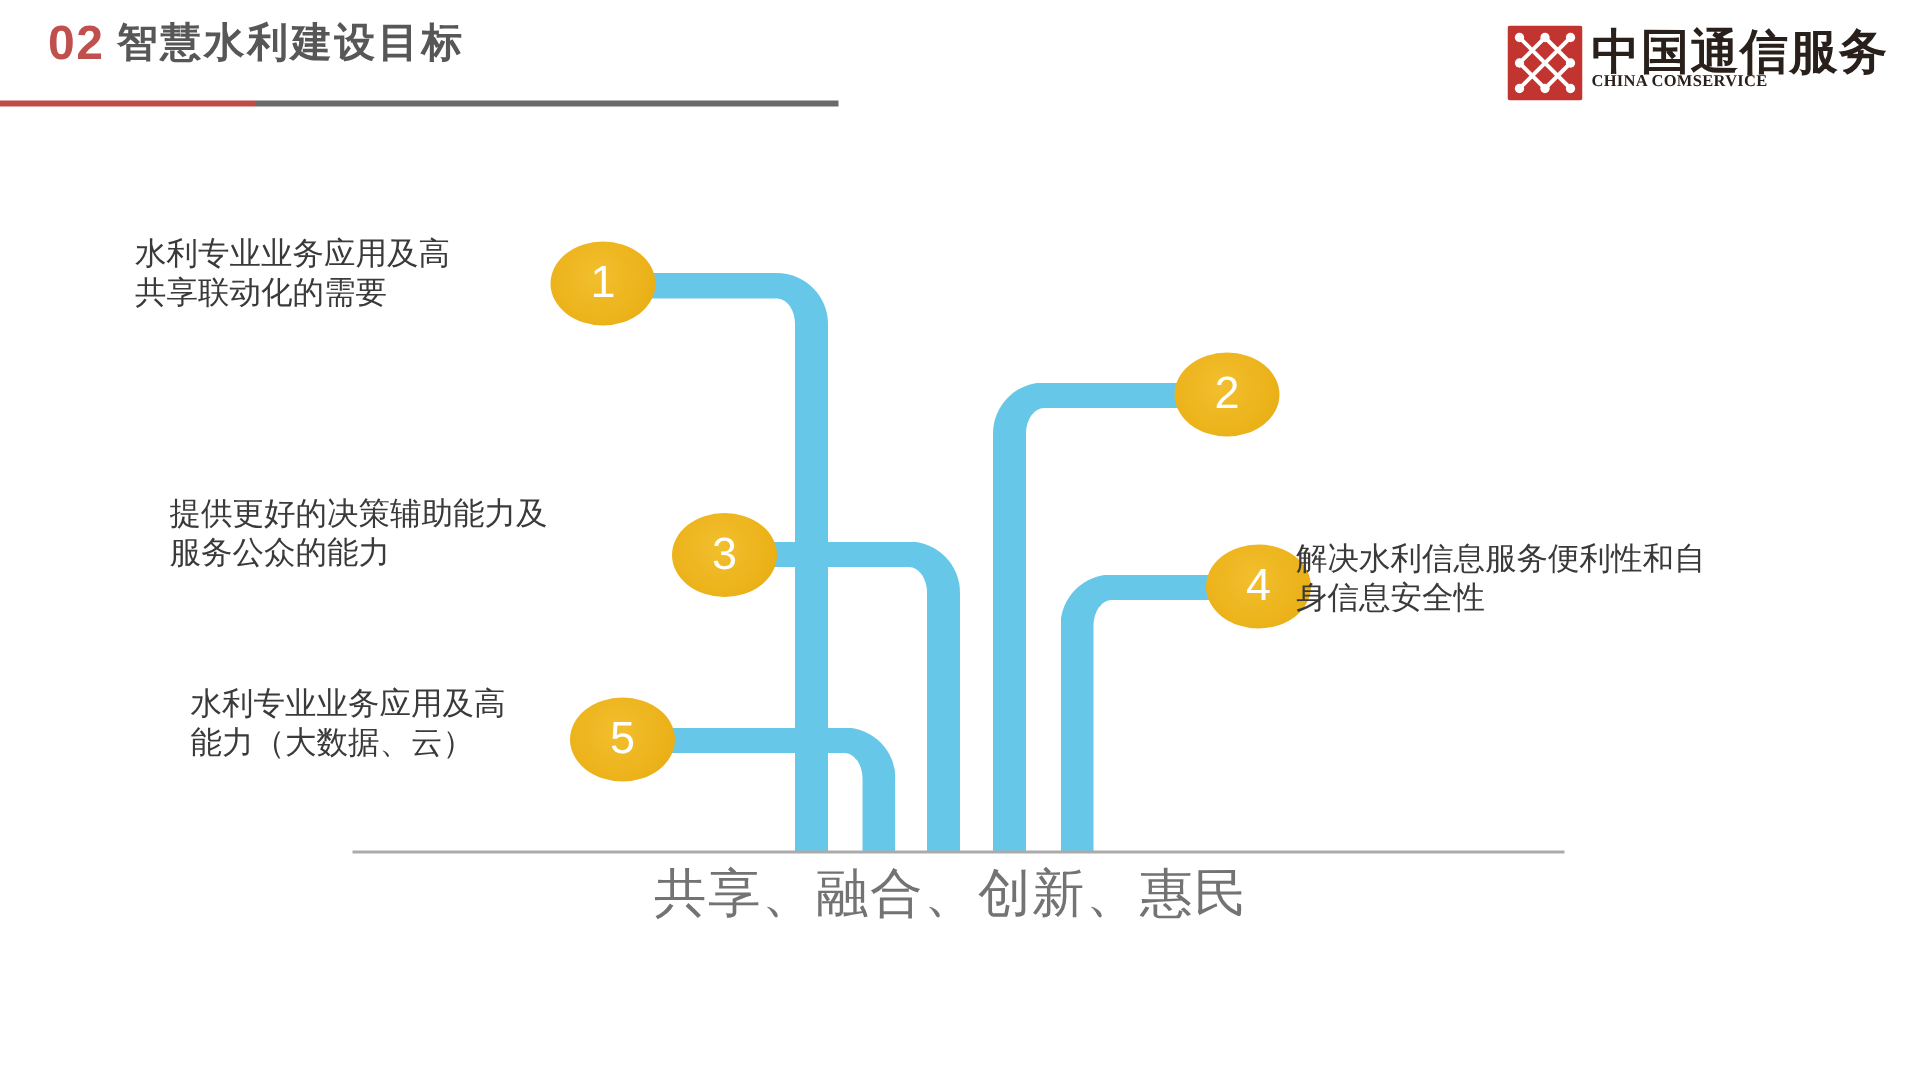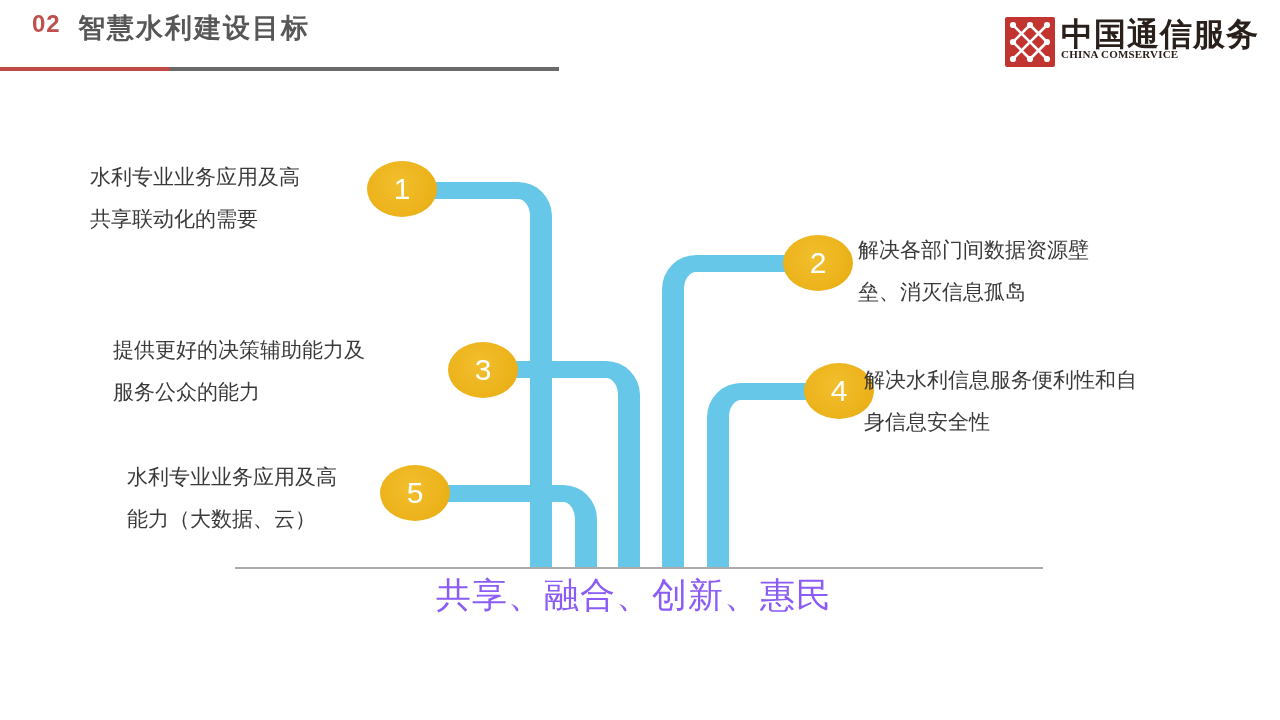--- a/index.html
+++ b/index.html
@@ -2,21 +2,21 @@
 <html><head>
 <meta charset="utf-8">
 <style>
   html,body{margin:0;padding:0;background:#fff;}
   .slide{
     position:relative;width:1280px;height:720px;background:#ffffff;
     overflow:hidden;font-family:"Liberation Sans","DejaVu Sans",sans-serif;
   }
   
   .section-number{
-    position:absolute;left:32px;top:10px;font-size:24px;font-weight:bold;
+    position:absolute;left:32px;top:10px;font-size:32px;font-weight:bold;
     color:#C0504D;letter-spacing:1px;
   }
   .page-title{
     position:absolute;left:78px;top:10px;font-size:27px;font-weight:bold;
     color:#575757;letter-spacing:2px;
   }
   .rule-red{position:absolute;left:0;top:67px;width:170px;height:4px;background:#BE4B48;}
   .rule-gray{position:absolute;left:170px;top:67px;width:389px;height:4px;background:#6A6A6A;}
   
   .logo{position:absolute;left:1005px;top:15px;width:262px;height:54px;padding-left:11px;}
@@ -53,32 +53,32 @@
     display:flex;align-items:center;justify-content:center;
   }
   .goal-number{color:#ffffff;font-size:30px;line-height:1;}
   .circle-1{left:367px;top:161px;}
   .circle-2{left:783px;top:235px;}
   .circle-3{left:448px;top:342px;}
   .circle-4{left:804px;top:363px;}
   .circle-5{left:380px;top:465px;}
   
   .goal-text{
-    position:absolute;font-size:21px;line-height:42px;color:#3A3A3A;
+    position:absolute;font-size:21px;line-height:26px;color:#3A3A3A;
     white-space:pre-line;font-family:"Liberation Serif","DejaVu Serif",serif;
   }
   .text-1{left:90px;top:156px;}
   .text-2{left:858px;top:229px;}
   .text-3{left:113px;top:329px;}
   .text-4{left:864px;top:359px;}
   .text-5{left:127px;top:456px;}
   
   .baseline{position:absolute;left:235px;top:567px;width:808px;height:2px;background:#ABABAB;}
   .tagline{
-    position:absolute;left:436px;top:572px;font-size:35px;color:#8b5cf6;
+    position:absolute;left:436px;top:572px;font-size:35px;color:#737373;
     font-family:Liberation Serif, serif;letter-spacing:1px;
     white-space:nowrap;
   }
 </style>
 </head>
 <body>
 
 <div class="slide">
 
   <div class="section-number">02</div>
@@ -129,22 +129,20 @@
   </div>
   <div class="goal-circle circle-4">
     <span class="goal-number">4</span>
   </div>
   <div class="goal-circle circle-5">
     <span class="goal-number">5</span>
   </div>
 
   <div class="goal-text text-1">水利专业业务应用及高
 共享联动化的需要</div>
-  <div class="goal-text text-2">解决各部门间数据资源壁
-垒、消灭信息孤岛</div>
   <div class="goal-text text-3">提供更好的决策辅助能力及
 服务公众的能力</div>
   <div class="goal-text text-4">解决水利信息服务便利性和自
 身信息安全性</div>
   <div class="goal-text text-5">水利专业业务应用及高
 能力（大数据、云）</div>
 
   <div class="baseline"></div>
   <div class="tagline">共享、融合、创新、惠民</div>
 

